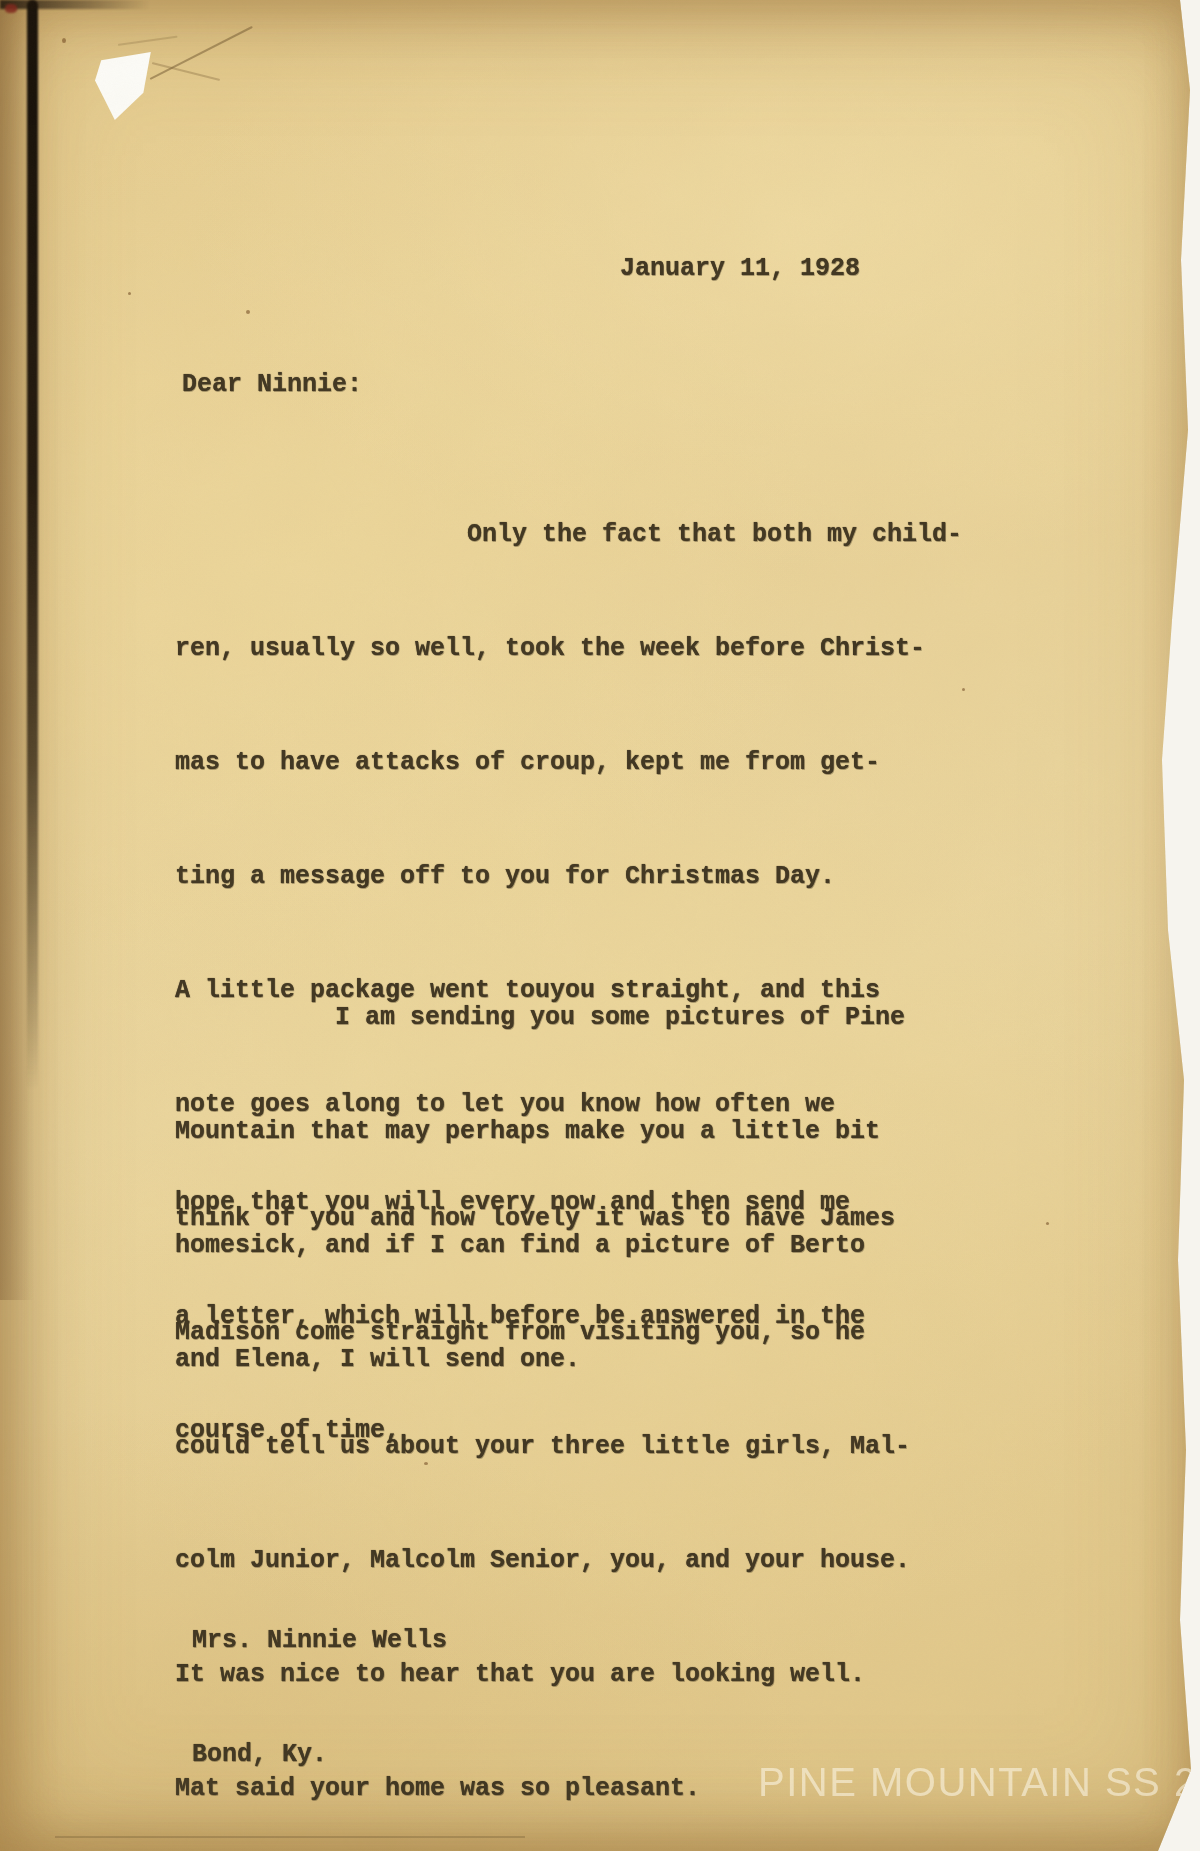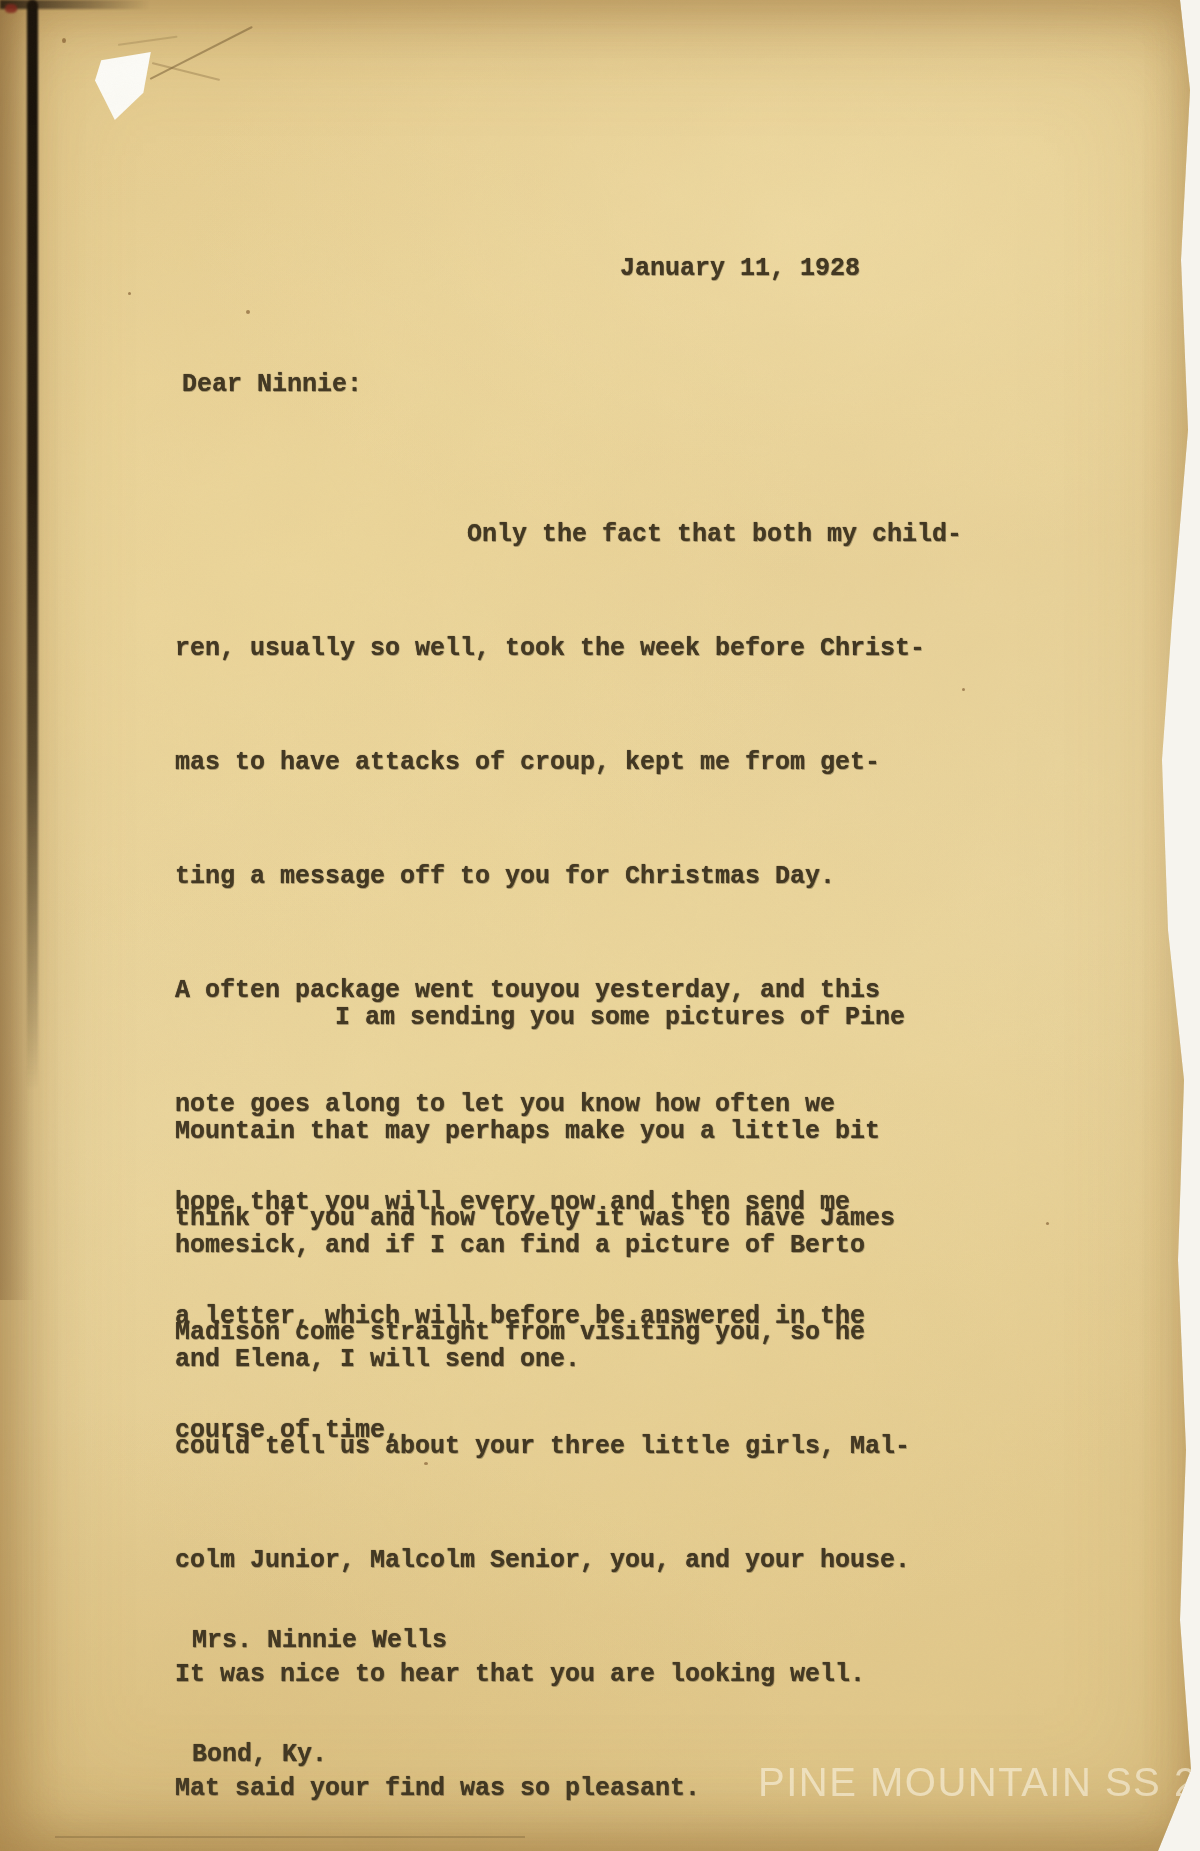--- a/index.html
+++ b/index.html
@@ -67,28 +67,28 @@
 
   <div class="type" style="left:620px;top:250px;">January 11, 1928</div>
 
   <div class="type" style="left:182px;top:366px;">Dear Ninnie:</div>
 
   <div class="type" style="left:175px;top:440px;">
     <div class="indent-lg">Only the fact that both my child-</div>
     <div>ren, usually so well, took the week before Christ-</div>
     <div>mas to have attacks of croup, kept me from get-</div>
     <div>ting a message off to you for Christmas Day.</div>
-    <div>A often package went touyou yesterday, and this</div>
+    <div>A little package went touyou straight, and this</div>
     <div>note goes along to let you know how often we</div>
     <div>think of you and how lovely it was to have James</div>
     <div>Madison come straight from visiting you, so he</div>
     <div>could tell us about your three little girls, Mal-</div>
     <div>colm Junior, Malcolm Senior, you, and your house.</div>
     <div>It was nice to hear that you are looking well.</div>
-    <div>Mat said your find was so pleasant.</div>
+    <div>Mat said your home was so pleasant.</div>
   </div>
 
   <div class="type" style="left:175px;top:923px;">
     <div class="indent-sm">I am sending you some pictures of Pine</div>
     <div>Mountain that may perhaps make you a little bit</div>
     <div>homesick, and if I can find a picture of Berto</div>
     <div>and Elena, I will send one.</div>
   </div>
 
   <div class="type" style="left:175px;top:1108px;">

